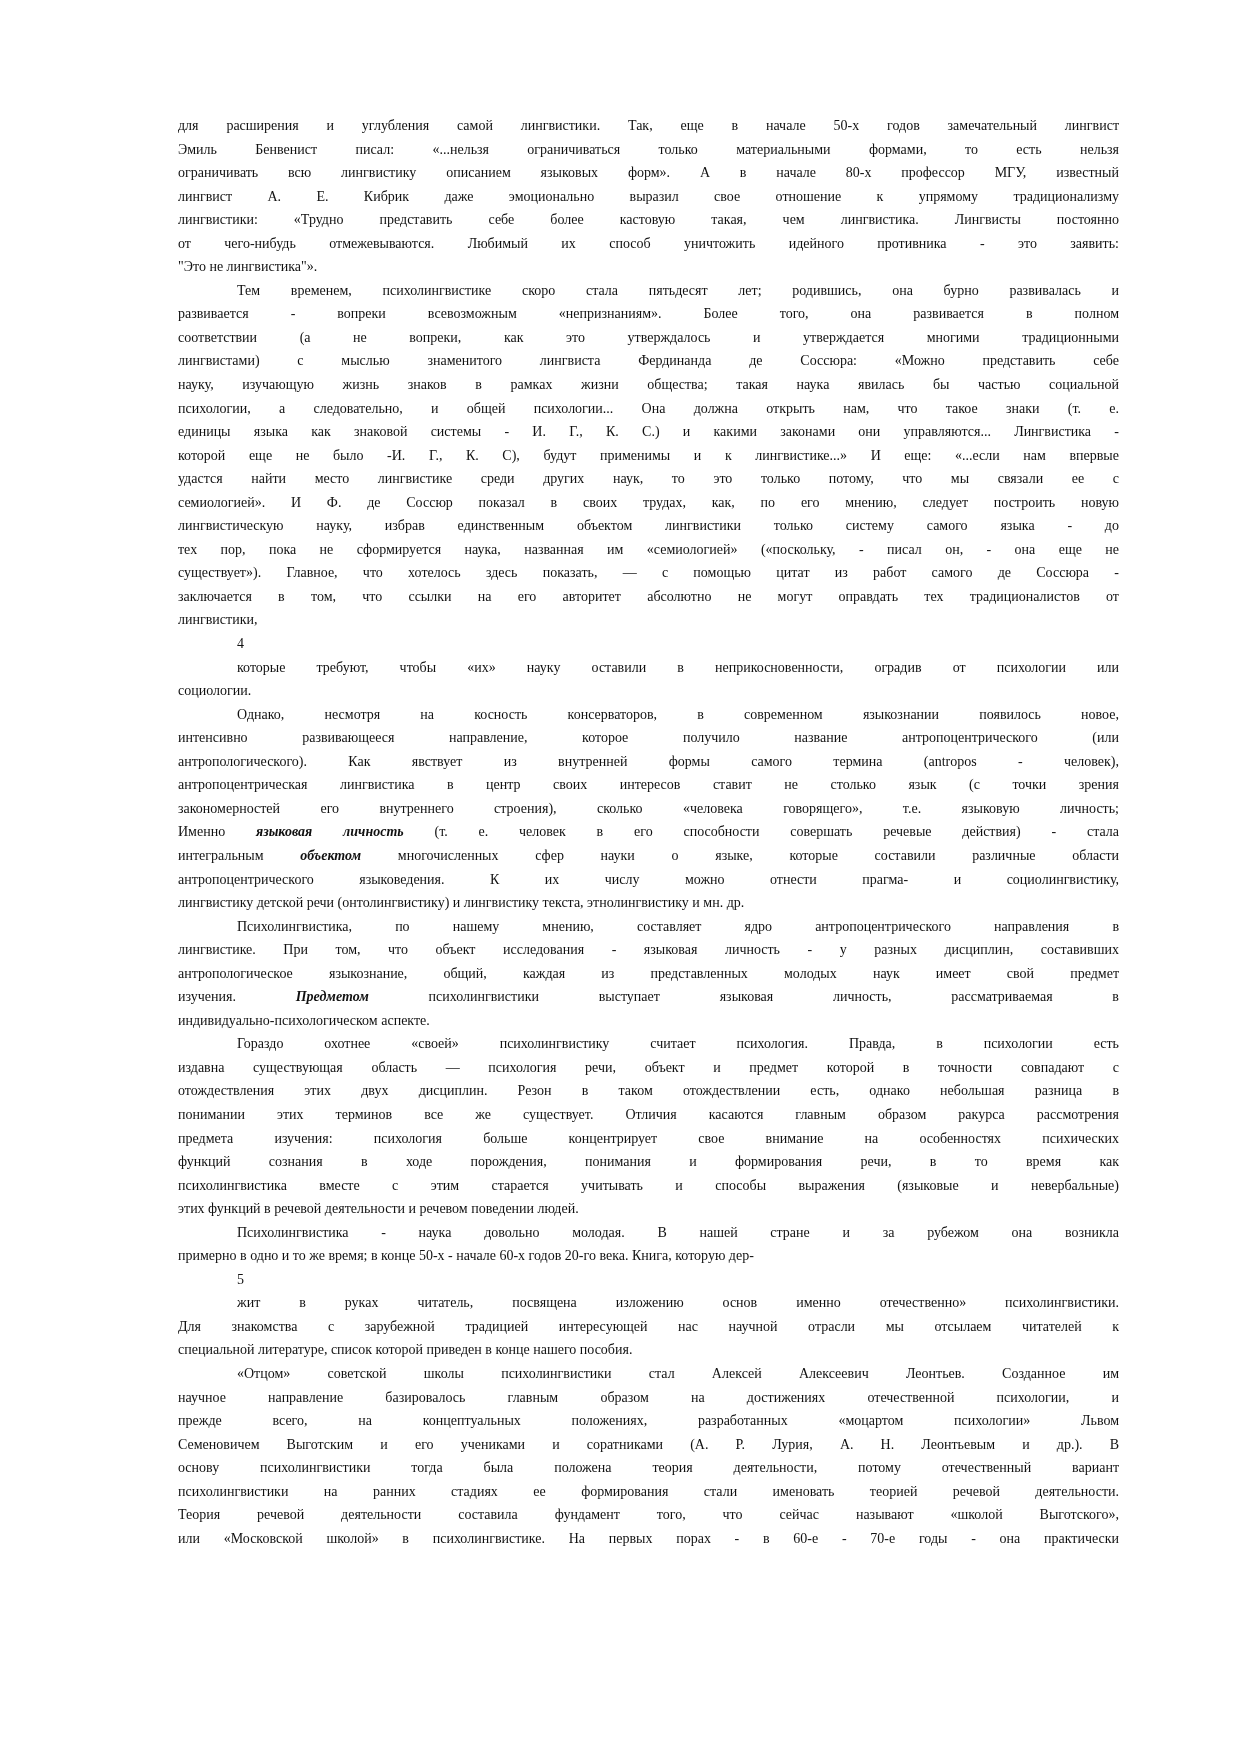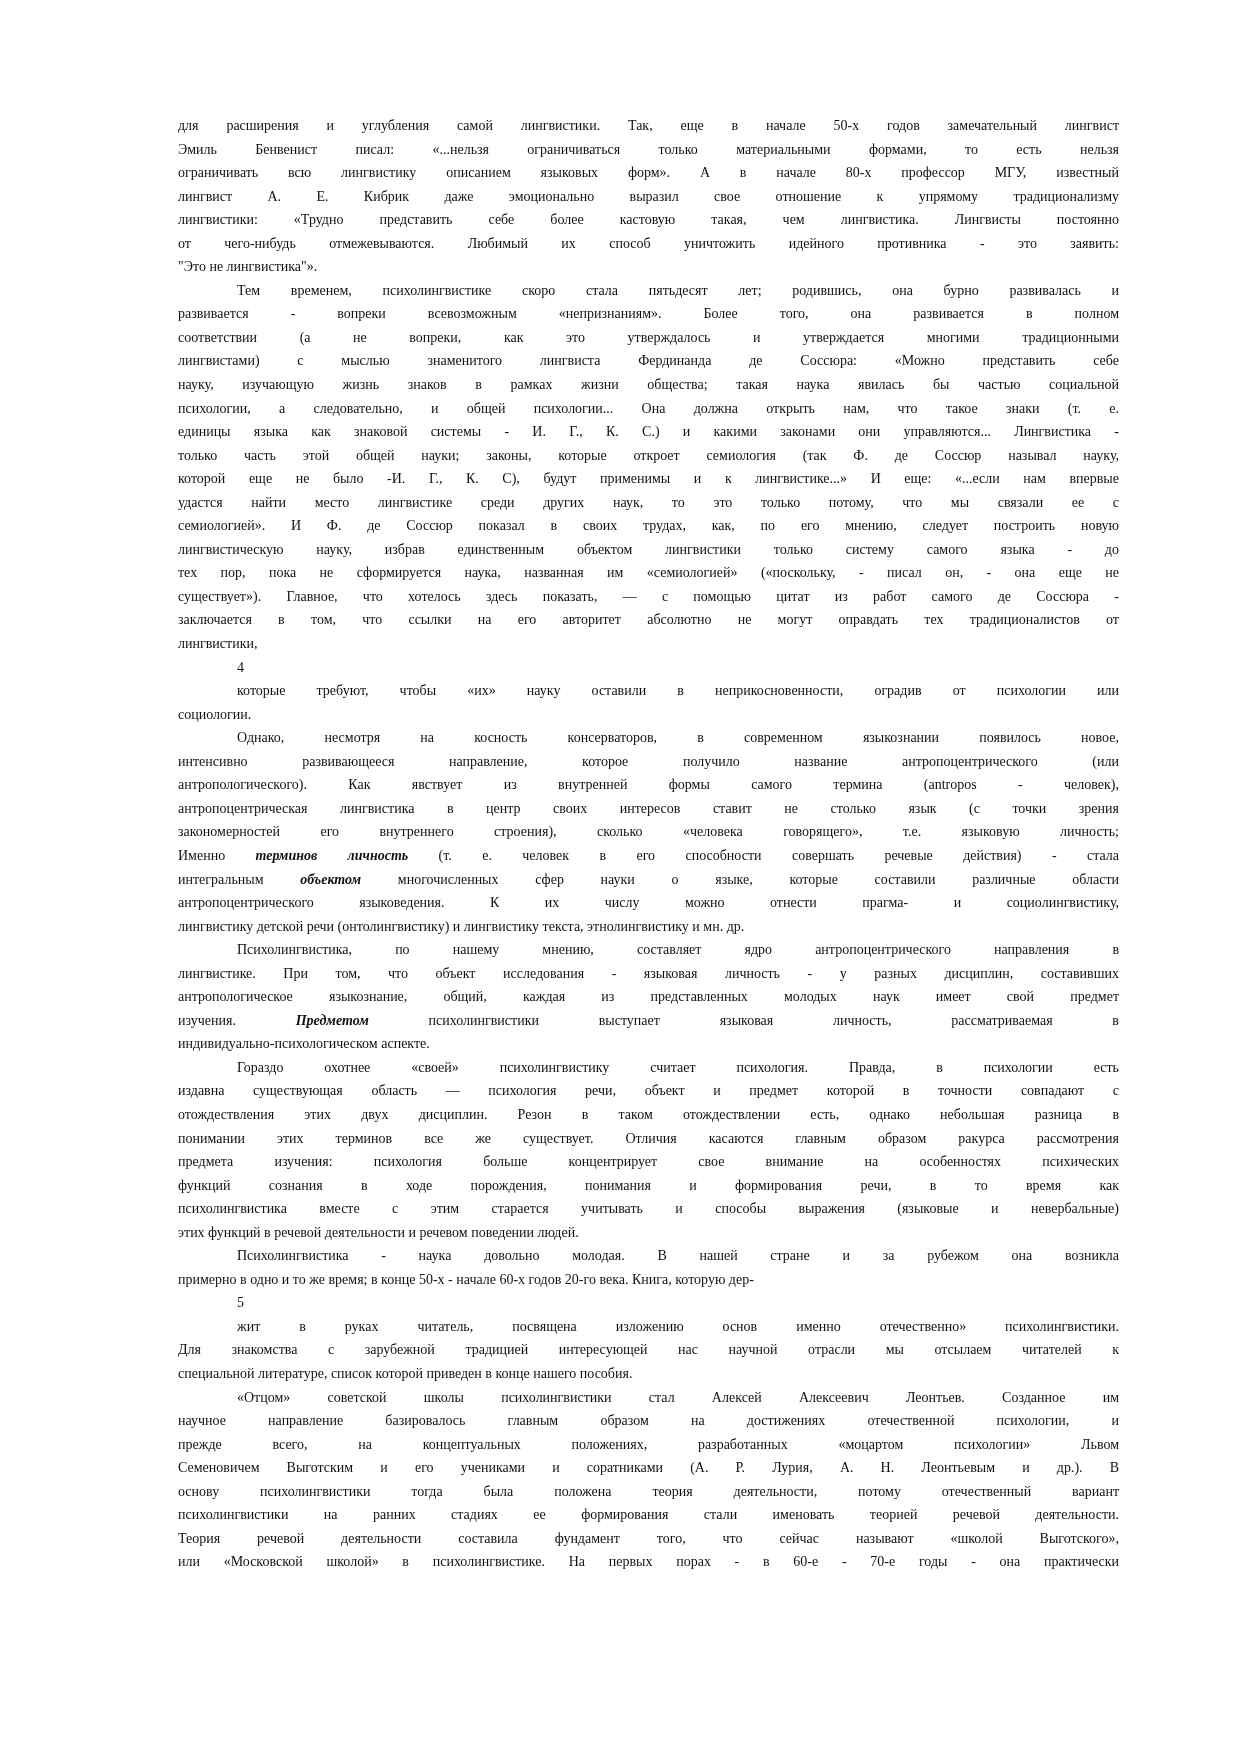--- a/index.html
+++ b/index.html
@@ -32,21 +32,20 @@
   </div>
 
   <div>
     <span class="line indent">Тем временем, психолингвистике скоро стала пятьдесят лет; родившись, она бурно развивалась и</span>
     <span class="line">развивается - вопреки всевозможным «непризнаниям». Более того, она развивается в полном</span>
     <span class="line">соответствии (а не вопреки, как это утверждалось и утверждается многими традиционными</span>
     <span class="line">лингвистами) с мыслью знаменитого лингвиста Фердинанда де Соссюра: «Можно представить себе</span>
     <span class="line">науку, изучающую жизнь знаков в рамках жизни общества; такая наука явилась бы частью социальной</span>
     <span class="line">психологии, а следовательно, и общей психологии... Она должна открыть нам, что такое знаки (т. е.</span>
     <span class="line">единицы языка как знаковой системы - И. Г., К. С.) и какими законами они управляются... Лингвистика -</span>
-    <span class="line">только часть этой общей науки; законы, которые откроет семиология (так Ф. де Соссюр называл науку,</span>
     <span class="line">которой еще не было -И. Г., К. С), будут применимы и к лингвистике...» И еще: «...если нам впервые</span>
     <span class="line">удастся найти место лингвистике среди других наук, то это только потому, что мы связали ее с</span>
     <span class="line">семиологией». И Ф. де Соссюр показал в своих трудах, как, по его мнению, следует построить новую</span>
     <span class="line">лингвистическую науку, избрав единственным объектом лингвистики только систему самого языка - до</span>
     <span class="line">тех пор, пока не сформируется наука, названная им «семиологией» («поскольку, - писал он, - она еще не</span>
     <span class="line">существует»). Главное, что хотелось здесь показать, — с помощью цитат из работ самого де Соссюра -</span>
     <span class="line">заключается в том, что ссылки на его авторитет абсолютно не могут оправдать тех традиционалистов от</span>
     <span class="line last">лингвистики,</span>
   </div>
 
@@ -56,21 +55,21 @@
     <span class="line indent">которые требуют, чтобы «их» науку оставили в неприкосновенности, оградив от психологии или</span>
     <span class="line last">социологии.</span>
   </div>
 
   <div>
     <span class="line indent">Однако, несмотря на косность консерваторов, в современном языкознании появилось новое,</span>
     <span class="line">интенсивно развивающееся направление, которое получило название антропоцентрического (или</span>
     <span class="line">антропологического). Как явствует из внутренней формы самого термина (antropos - человек),</span>
     <span class="line">антропоцентрическая лингвистика в центр своих интересов ставит не столько язык (с точки зрения</span>
     <span class="line">закономерностей его внутреннего строения), сколько «человека говорящего», т.е. языковую личность;</span>
-    <span class="line"><span>Именно </span><span class="bi">терминов личность</span><span> (т. е. человек в его способности совершать речевые действия) - стала</span></span>
+    <span class="line"><span>Именно </span><span class="bi">языковая личность</span><span> (т. е. человек в его способности совершать речевые действия) - стала</span></span>
     <span class="line"><span>интегральным </span><span class="bi">объектом</span><span> многочисленных сфер науки о языке, которые составили различные области</span></span>
     <span class="line">антропоцентрического языковедения. К их числу можно отнести прагма- и социолингвистику,</span>
     <span class="line last">лингвистику детской речи (онтолингвистику) и лингвистику текста, этнолингвистику и мн. др.</span>
   </div>
 
   <div>
     <span class="line indent">Психолингвистика, по нашему мнению, составляет ядро антропоцентрического направления в</span>
     <span class="line">лингвистике. При том, что объект исследования - языковая личность - у разных дисциплин, составивших</span>
     <span class="line">антропологическое языкознание, общий, каждая из представленных молодых наук имеет свой предмет</span>
     <span class="line"><span>изучения. </span><span class="bi">Предметом</span><span class="it"> психолингвистики выступает языковая личность, рассматриваемая в</span></span>

